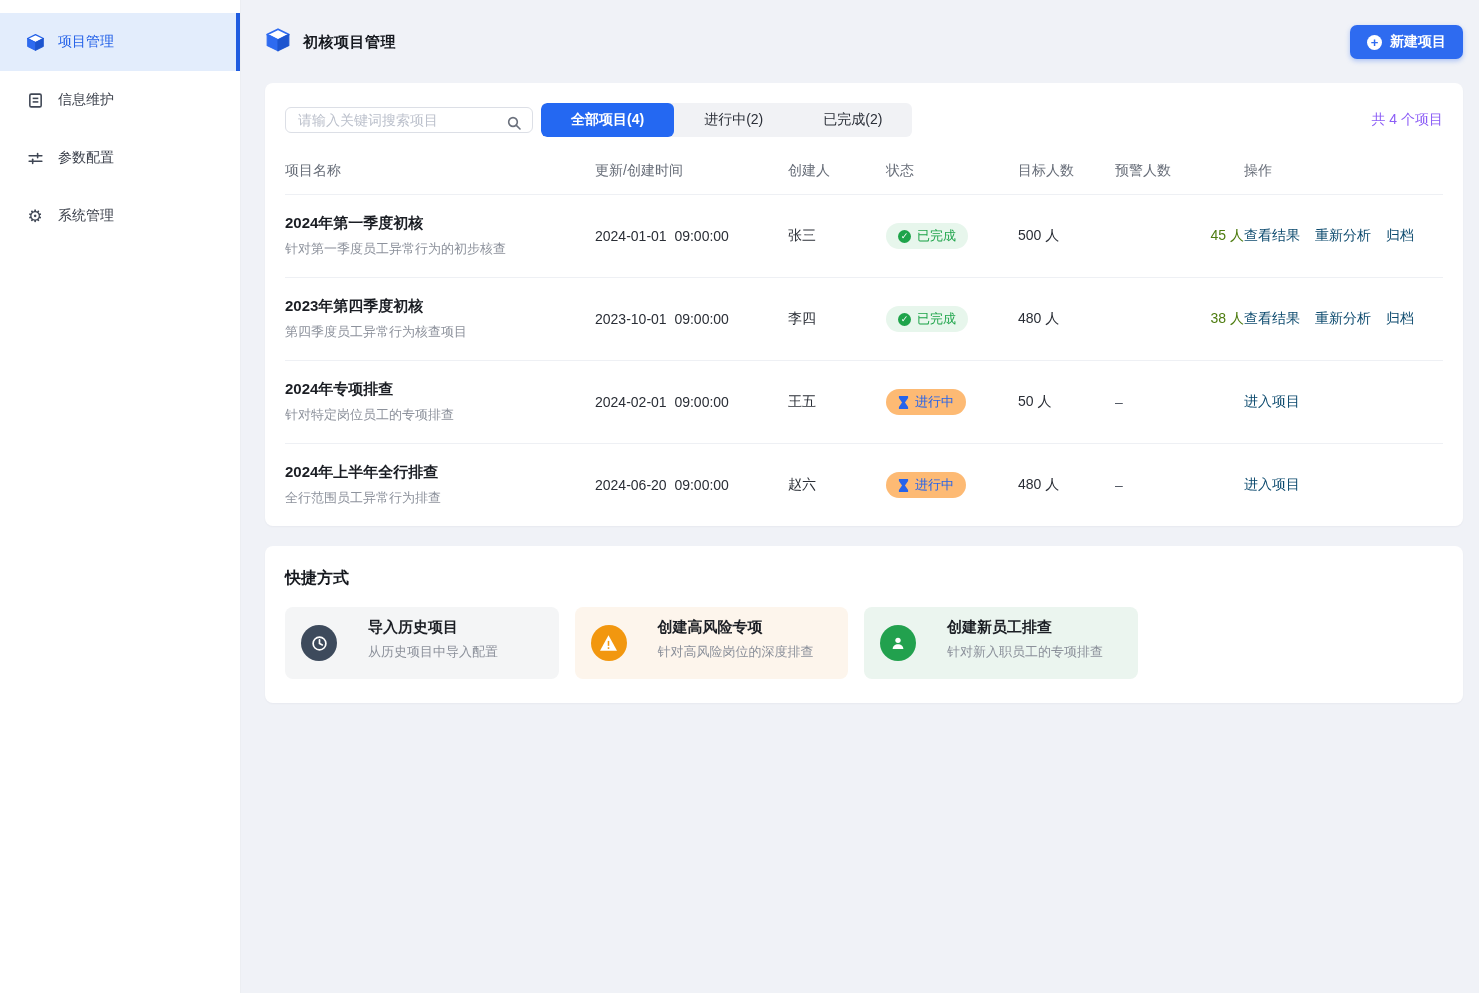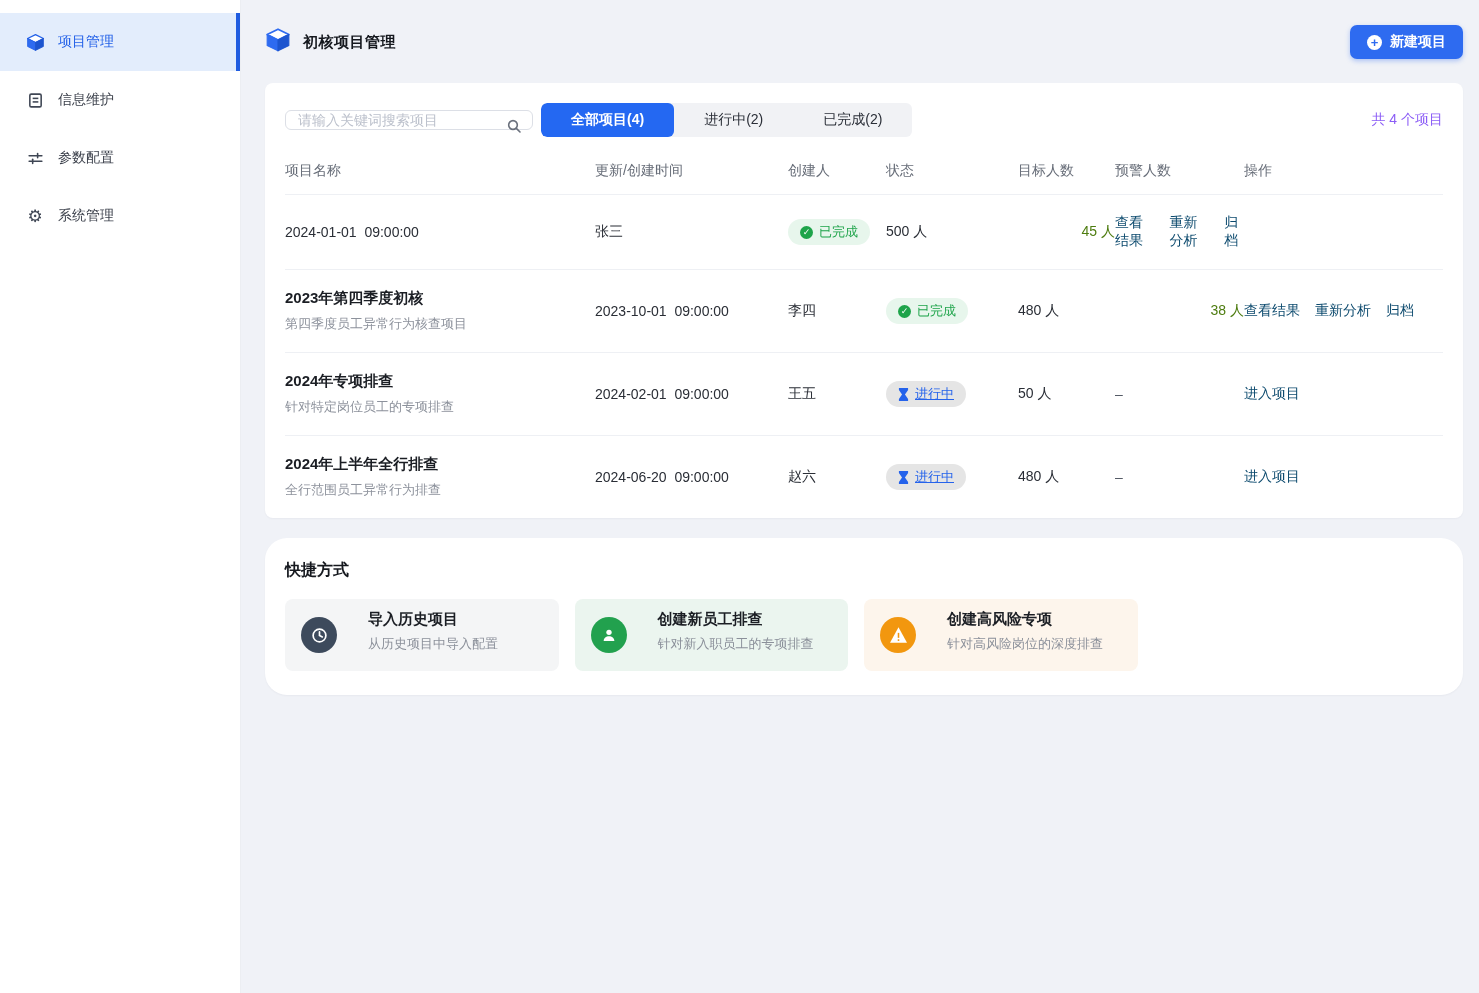--- a/index.html
+++ b/index.html
@@ -22,48 +22,48 @@
   .page-header h1 { font-size:15px; font-weight:bold; color:#15181e; letter-spacing:0.5px; }
   .btn-primary { margin-left:auto; display:flex; align-items:center; gap:8px; background:#2e6bf0; color:#fff; border:none; height:34px; padding:0 17px; border-radius:7px; font-size:14px; font-weight:bold; cursor:pointer; box-shadow:0 2px 5px rgba(46,107,240,.35); }
   .plus-circle { width:15px; height:15px; border-radius:50%; background:#fff; color:#2e6bf0; display:flex; align-items:center; justify-content:center; font-size:13px; font-weight:bold; line-height:1; }
 
   .card { background:#fff; border-radius:8px; box-shadow:0 1px 2px rgba(20,30,60,.04); }
   .table-card { padding:20px 20px 0 20px; }
 
   
   .toolbar { display:flex; align-items:center; }
   .search-wrap { position:relative; width:248px; }
-  .search-wrap input { width:100%; height:20px; border:1px solid #dcdfe6; border-radius:6px; padding:0 34px 0 12px; font-size:14px; color:#333; outline:none; font-family:inherit; }
+  .search-wrap input { width:100%; height:26px; border:1px solid #dcdfe6; border-radius:6px; padding:0 34px 0 12px; font-size:14px; color:#333; outline:none; font-family:inherit; }
   .search-wrap input::placeholder { color:#bcc1cc; }
   .search-ico { position:absolute; right:11px; top:8px; color:#6a707c; }
   .tabs { display:flex; margin-left:8px; background:#f1f2f5; border-radius:6px; overflow:hidden; }
   .tab { height:34px; padding:0 30px; border:none; background:transparent; font-size:14px; color:#2b2f38; cursor:pointer; font-family:inherit; }
   .tab.active { background:#2468f2; color:#fff; font-weight:bold; border-radius:6px; }
   .total-count { margin-left:auto; font-size:14px; color:#8b5cf6; }
 
   
   .grid-row { display:grid; grid-template-columns:310px 193px 98px 132px 97px 129px 1fr; align-items:center; }
   .t-head { padding:25px 0 14px 0; border-bottom:1px solid #eef0f4; font-size:14px; color:#676d78; }
   .t-row { padding:19px 0; border-bottom:1px solid #eef0f4; }
   .t-row:last-child { border-bottom:none; }
   .proj-name { font-size:15px; font-weight:bold; color:#1b1e24; margin-bottom:7px; }
   .proj-desc { font-size:13px; color:#8d929c; }
   .cell-time { font-size:14px; color:#2a2e36; white-space:pre; }
   .cell { font-size:14px; color:#2a2e36; }
   .cell-warning.danger { color:#4d7c0f;text-align:right; }
   .cell-warning.muted { color:#555b66; }
   .badge { display:inline-flex; align-items:center; gap:6px; height:26px; padding:0 12px; border-radius:999px; font-size:13px; }
   .badge.done { background:#e7f6ec; color:#1ea44a; }
-  .badge.progress { background:#e5e5e5; color:#2563eb;text-decoration:underline; }
+  .badge.progress { background:#fdba74; color:#2563eb; }
   .check-circle { width:13px; height:13px; border-radius:50%; background:#1ea44a; color:#fff; display:flex; align-items:center; justify-content:center; font-size:9px; line-height:1; }
   .actions { display:flex; gap:15px; }
   .link { font-size:14px; color:#0c4a6e; cursor:pointer; text-decoration:none; }
 
   
-  .shortcuts { margin-top:20px; padding:22px 36px 24px 20px;border-radius:22px; }
+  .shortcuts { margin-top:20px; padding:22px 36px 24px 20px; }
   .shortcuts h2 { font-size:16px; font-weight:bold; color:#15181e; margin-bottom:18px; }
   .sc-grid { display:grid; grid-template-columns:repeat(4,1fr); gap:16px; }
   .sc-card { display:flex; align-items:flex-end; gap:31px; border-radius:8px; padding:18px 16px; height:72px; cursor:pointer; }
   .sc-card.gray { background:#f4f5f6; }
   .sc-card.blue { background:#edf3fe; }
   .sc-card.green { background:#ebf5ef; }
   .sc-card.orange { background:#fdf5ec; }
   .sc-ico { width:36px; height:36px; border-radius:50%; flex:none; display:flex; align-items:center; justify-content:center; color:#fff; }
   .sc-ico.dark { background:#3d4a5c; }
   .sc-ico.blue { background:#3478f6; }
@@ -156,20 +156,24 @@
         <div>项目名称</div>
         <div>更新/创建时间</div>
         <div>创建人</div>
         <div>状态</div>
         <div>目标人数</div>
         <div>预警人数</div>
         <div>操作</div>
       </div>
 
       <div class="grid-row t-row">
+        <div>
+          <div class="proj-name">2024年第一季度初核</div>
+          <div class="proj-desc">针对第一季度员工异常行为的初步核查</div>
+        </div>
         <div class="cell-time">2024-01-01  09:00:00</div>
         <div class="cell">张三</div>
         <div>
           <span class="badge done">
             <span class="check-circle">✓</span>
             <span>已完成</span>
           </span>
         </div>
         <div class="cell">500 人</div>
         <div class="cell cell-warning danger">45 人</div>
@@ -263,44 +267,44 @@
                 <polyline points="12,7 12,12 16,14"></polyline>
               </svg>
           </span>
           <div>
             <div class="sc-title">导入历史项目</div>
             <div class="sc-desc">从历史项目中导入配置</div>
           </div>
         </div>
 
 
-        <div class="sc-card green">
-          <span class="sc-ico green">
-            <svg width="16" height="16" viewBox="0 0 24 24" fill="#ffffff">
-                <circle cx="12" cy="8" r="4"></circle>
-                <path d="M4 21c0-4.4 3.6-7 8-7s8 2.6 8 7z"></path>
-              </svg>
-          </span>
-          <div>
-            <div class="sc-title">创建新员工排查</div>
-            <div class="sc-desc">针对新入职员工的专项排查</div>
-          </div>
-        </div>
-
         <div class="sc-card orange">
           <span class="sc-ico orange">
             <svg width="17" height="16" viewBox="0 0 24 22" fill="#ffffff">
                 <path d="M12 0L24 22H0z"></path>
                 <rect x="10.9" y="8" width="2.2" height="7" fill="#f2970f"></rect>
                 <rect x="10.9" y="17" width="2.2" height="2.4" fill="#f2970f"></rect>
               </svg>
           </span>
           <div>
             <div class="sc-title">创建高风险专项</div>
             <div class="sc-desc">针对高风险岗位的深度排查</div>
           </div>
         </div>
 
+        <div class="sc-card green">
+          <span class="sc-ico green">
+            <svg width="16" height="16" viewBox="0 0 24 24" fill="#ffffff">
+                <circle cx="12" cy="8" r="4"></circle>
+                <path d="M4 21c0-4.4 3.6-7 8-7s8 2.6 8 7z"></path>
+              </svg>
+          </span>
+          <div>
+            <div class="sc-title">创建新员工排查</div>
+            <div class="sc-desc">针对新入职员工的专项排查</div>
+          </div>
+        </div>
+
       </div>
     </section>
 
   </main>
 </div>
 
 </body></html>

